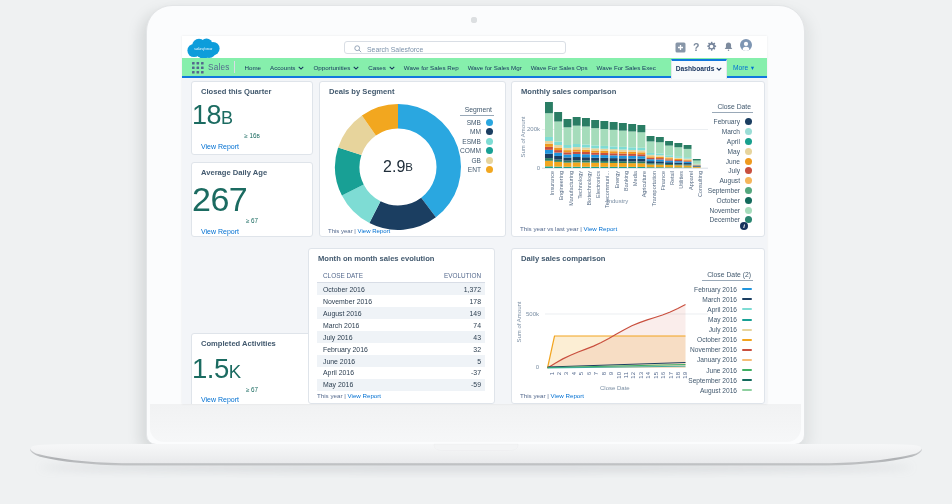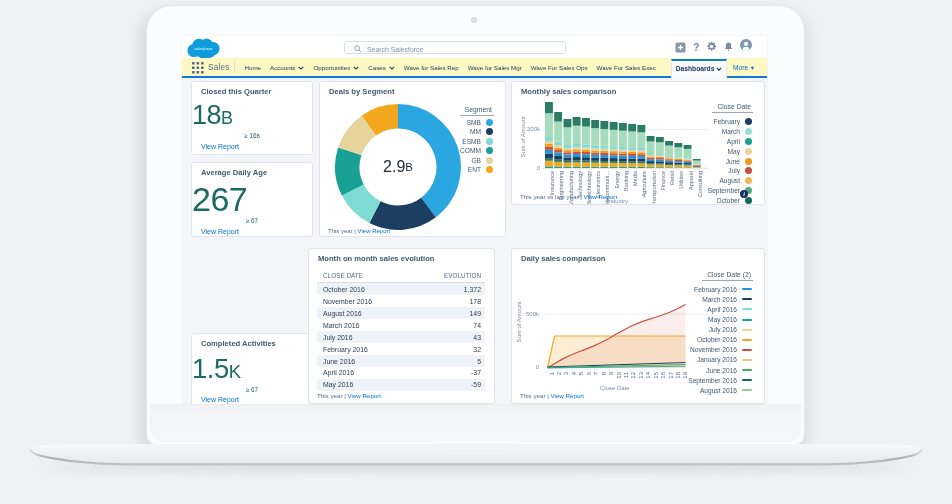--- a/index.html
+++ b/index.html
@@ -9,21 +9,21 @@
   box-shadow:-7px 5px 12px rgba(120,125,130,0.18), 7px 5px 12px rgba(120,125,130,0.10); }
 #camera { position:absolute; left:471px; top:17px; width:6px; height:6px; border-radius:50%;
   background:#dcdfe1; }
 #belowscreen { position:absolute; left:150px; top:404px; width:651px; height:38px;
   background:linear-gradient(#f1f2f3,#f6f7f8); border-radius:0 0 14px 14px; }
 #screen { position:absolute; left:182px; top:36px; width:585px; height:368px;
   background:#f3f5f8; overflow:hidden; box-shadow:0 0 2px rgba(0,0,0,0.08); }
 #base { position:absolute; left:0; top:438px; width:952px; height:40px; }
 
 #hdr { position:absolute; left:0; top:0; width:585px; height:22px; background:#fff; }
-#nav { position:absolute; left:0; top:22px; width:585px; height:20px; background:#fef9c3; }
+#nav { position:absolute; left:0; top:22px; width:585px; height:20px; background:#86efac; }
 #navline { position:absolute; left:0; top:17.5px; width:585px; height:2.5px; background:#1178dd; }
 #search { position:absolute; left:162px; top:5px; width:222px; height:12.5px; background:#fff;
   border:1px solid #d9dee5; border-radius:3px; font-size:6.9px; color:#7d93ab; line-height:11px; }
 #search .mag { margin:2.5px 5px -1px 9px; }
 .hic { position:absolute; top:5px; color:#6b7c93; }
 #sales { position:absolute; left:26px; top:4.5px; font-size:8.2px; font-weight:400; color:#54698d;
   letter-spacing:0.2px; }
 #appgrid { position:absolute; left:10px; top:4px; }
 #navdiv { position:absolute; left:52px; top:3px; height:12px; width:1px; background:#d8dde6; }
 #tabs { position:absolute; left:58px; top:0; height:17px; display:flex; }
@@ -201,21 +201,21 @@
           <span class="lgt">GB</span>
           <span class="lgd" style="background:#e7d49c"></span>
         </div>
         <div class="lgi" style="top:82.8px">
           <span class="lgt">ENT</span>
           <span class="lgd" style="background:#f2a71f"></span>
         </div>
       <div class="foot" style="font-size:6px;bottom:2px">This year&nbsp;|&nbsp;<a>View Report</a></div>
     </div>
 
-    <div class="card" style="left:329px;top:45px;width:254px;height:124px">
+    <div class="card" style="left:329px;top:45px;width:254px;height:156px">
       <div class="ctitle">Monthly sales comparison</div>
       <div class="ylab" style="left:-10px;top:52px">Sum of Amount</div>
       <div class="ytick" style="left:8px;top:44px">200k</div>
       <div class="ytick" style="left:8px;top:82.5px">0</div>
       <svg width="254" height="135" style="position:absolute;left:0;top:0">
         <line x1="30" y1="47.5" x2="196" y2="47.5" stroke="#e4e8ec" stroke-width="0.7"></line>
         <line x1="30" y1="86.2" x2="196" y2="86.2" stroke="#c9d1da" stroke-width="0.7"></line>
         <g transform="translate(0,-45)">
             <rect x="33.0" y="129.35" width="7.9" height="1.65" fill="#18a095"></rect>
             <rect x="33.0" y="123.74" width="7.9" height="5.61" fill="#f2a71f"></rect>

